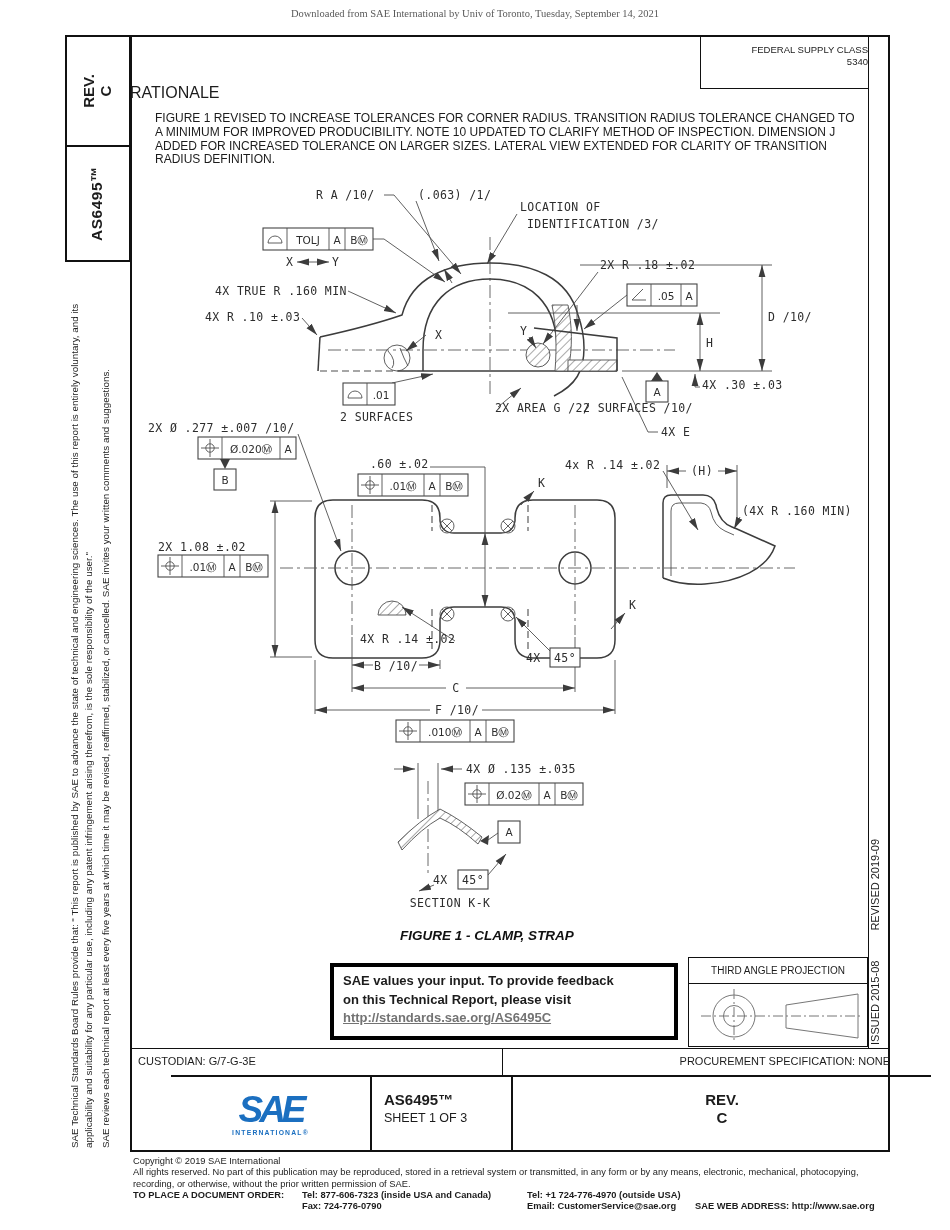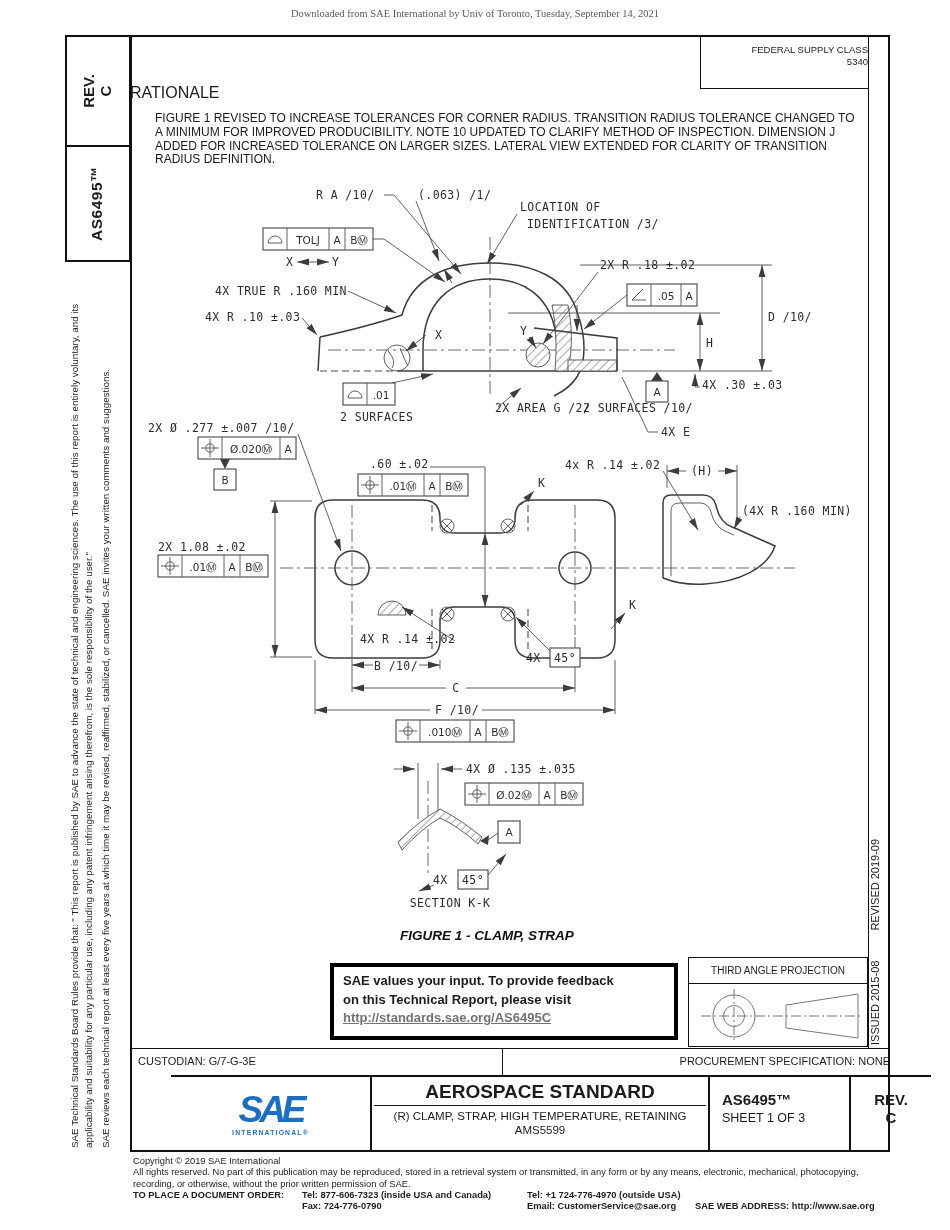--- a/index.html
+++ b/index.html
@@ -370,27 +370,20 @@
 <div class="abs row-cust">
   <div class="cell-cust">CUSTODIAN: G/7-G-3E</div>
   <div class="cell-proc">PROCUREMENT SPECIFICATION: NONE</div>
 </div>
 
 <div class="abs row-title">
   <div class="cell-logo">
     <div class="logo-sae">SAE</div>
     <div class="logo-intl">INTERNATIONAL®</div>
   </div>
-  <div class="cell-mid">
-    <div class="as-title">AEROSPACE STANDARD</div>
-    <div class="as-sub">
-      <div>(R) CLAMP, STRAP, HIGH TEMPERATURE, RETAINING</div>
-      <div>AMS5599</div>
-    </div>
-  </div>
   <div class="cell-num">
     <div class="doc-num">AS6495™</div>
     <div class="doc-sheet">SHEET 1 OF 3</div>
   </div>
   <div class="cell-rev">
     <div>REV.</div>
     <div>C</div>
   </div>
 </div>
 

